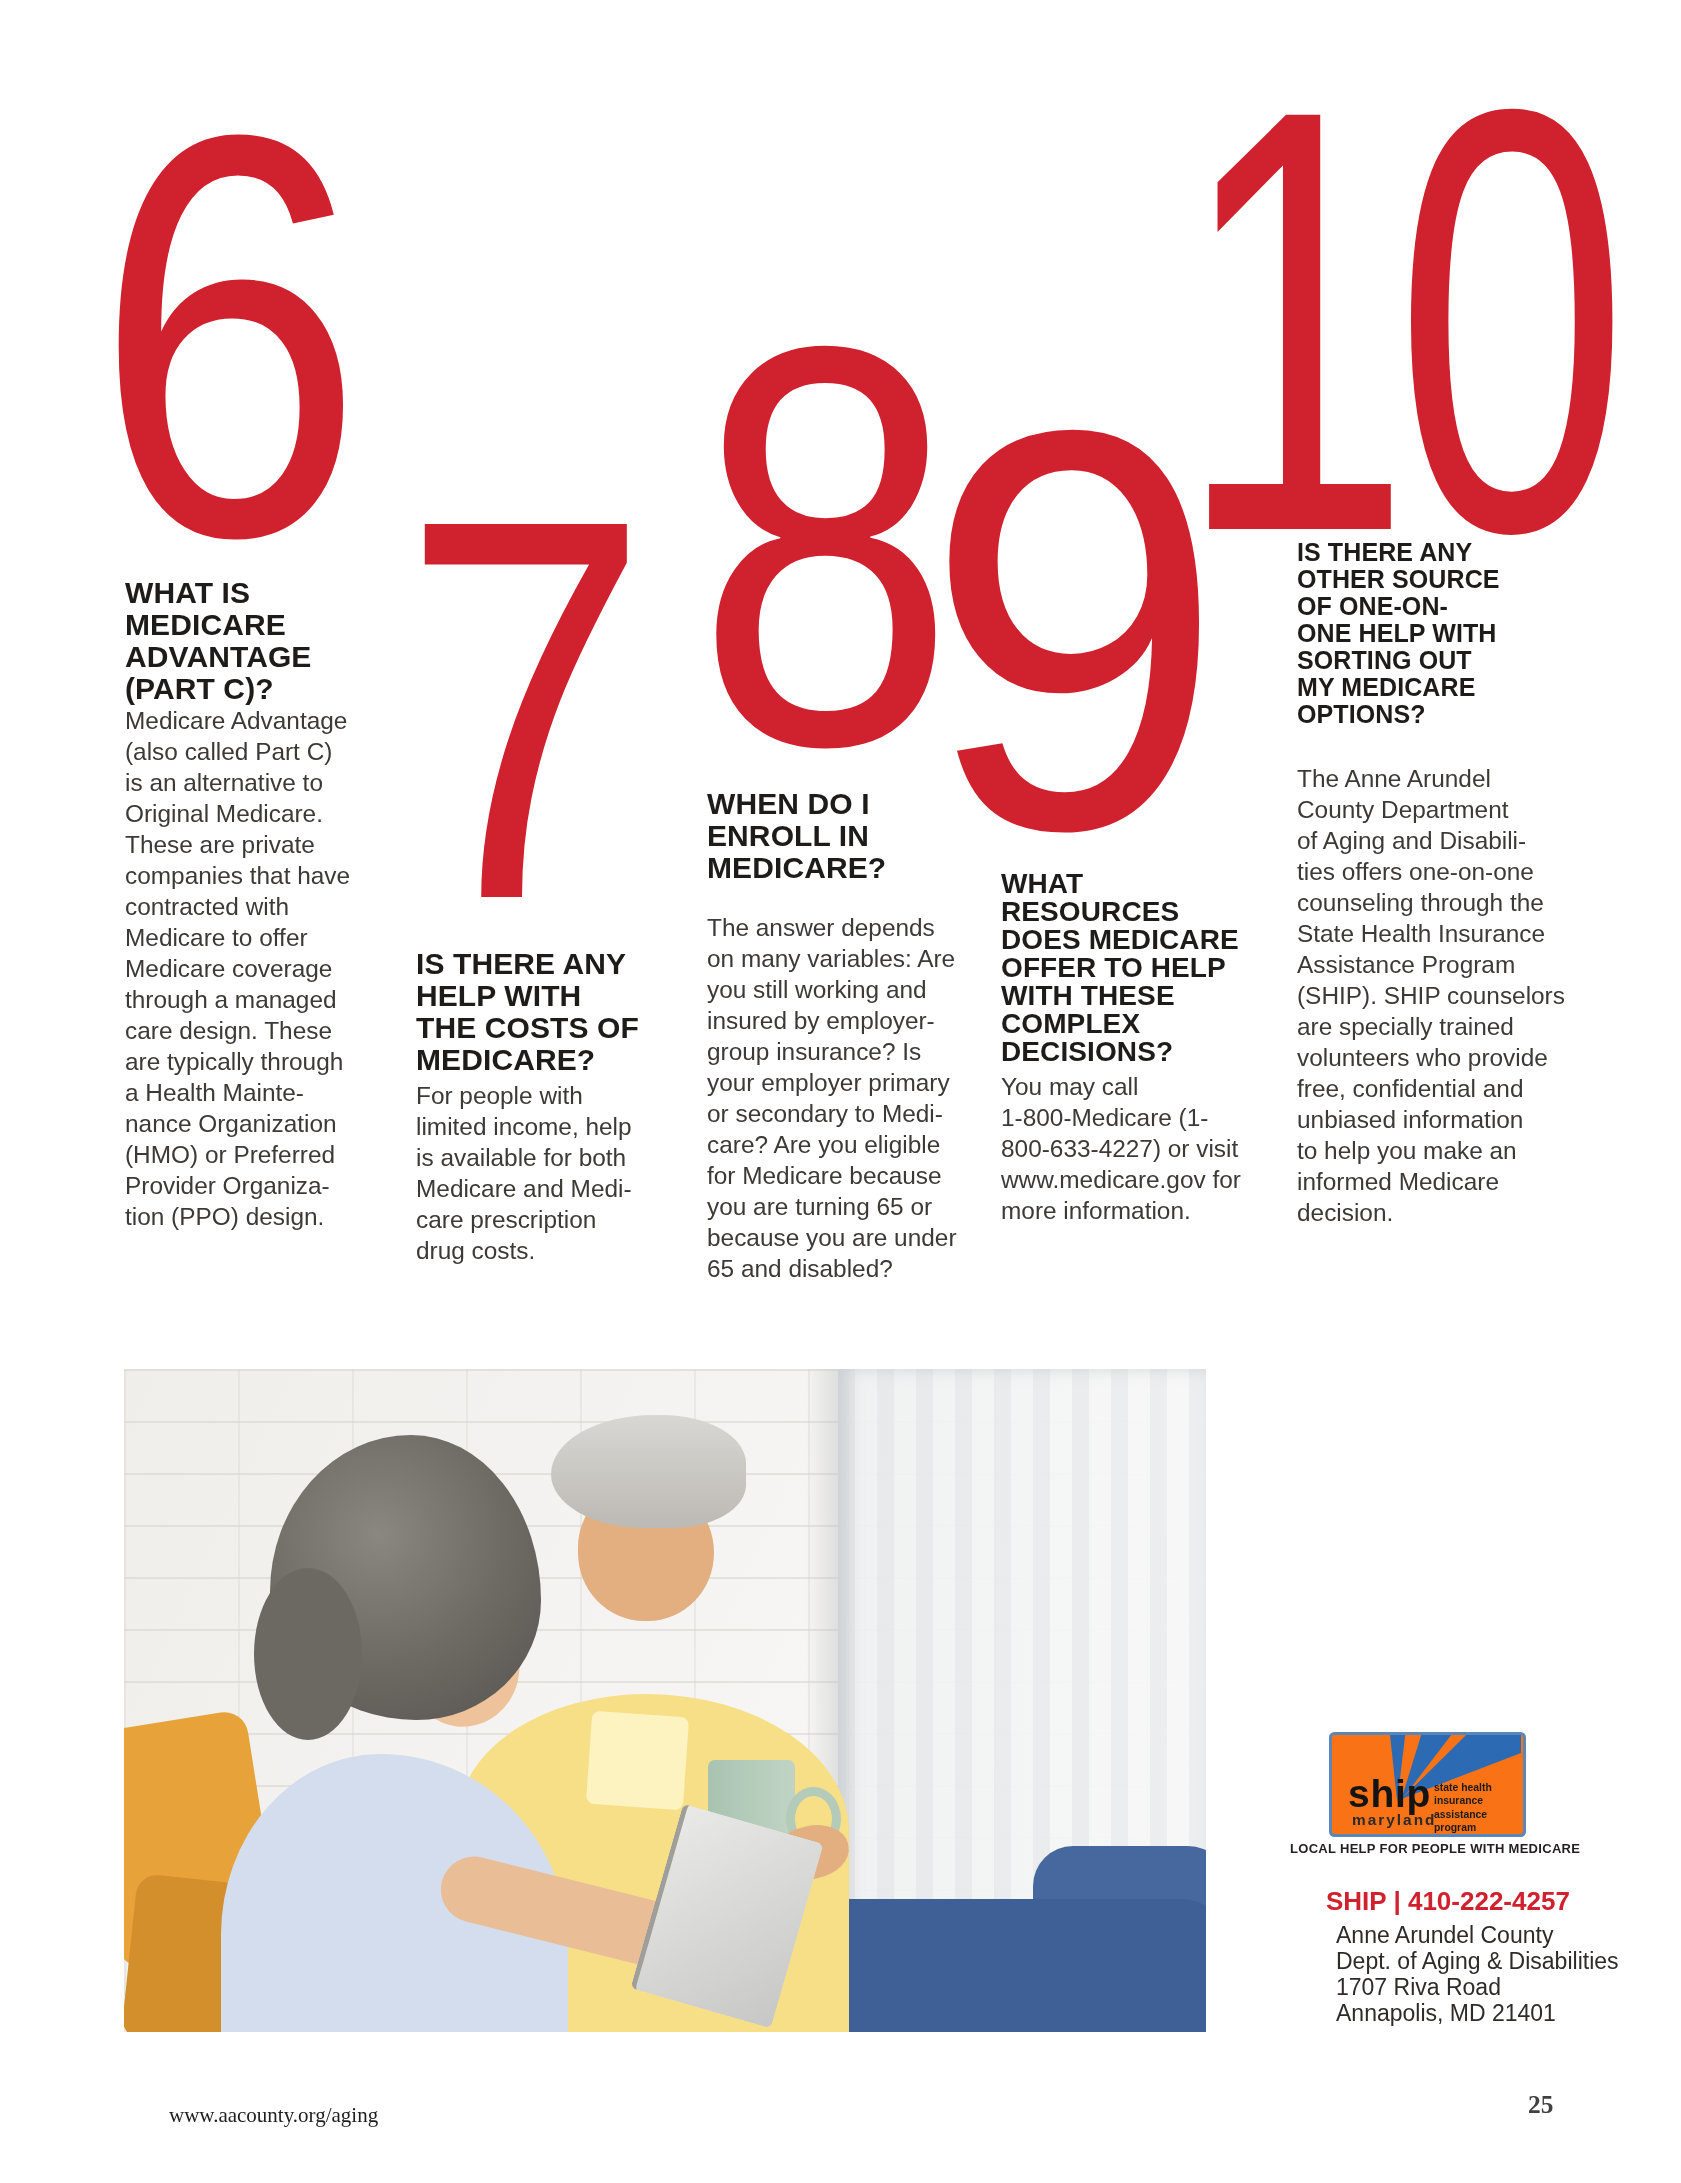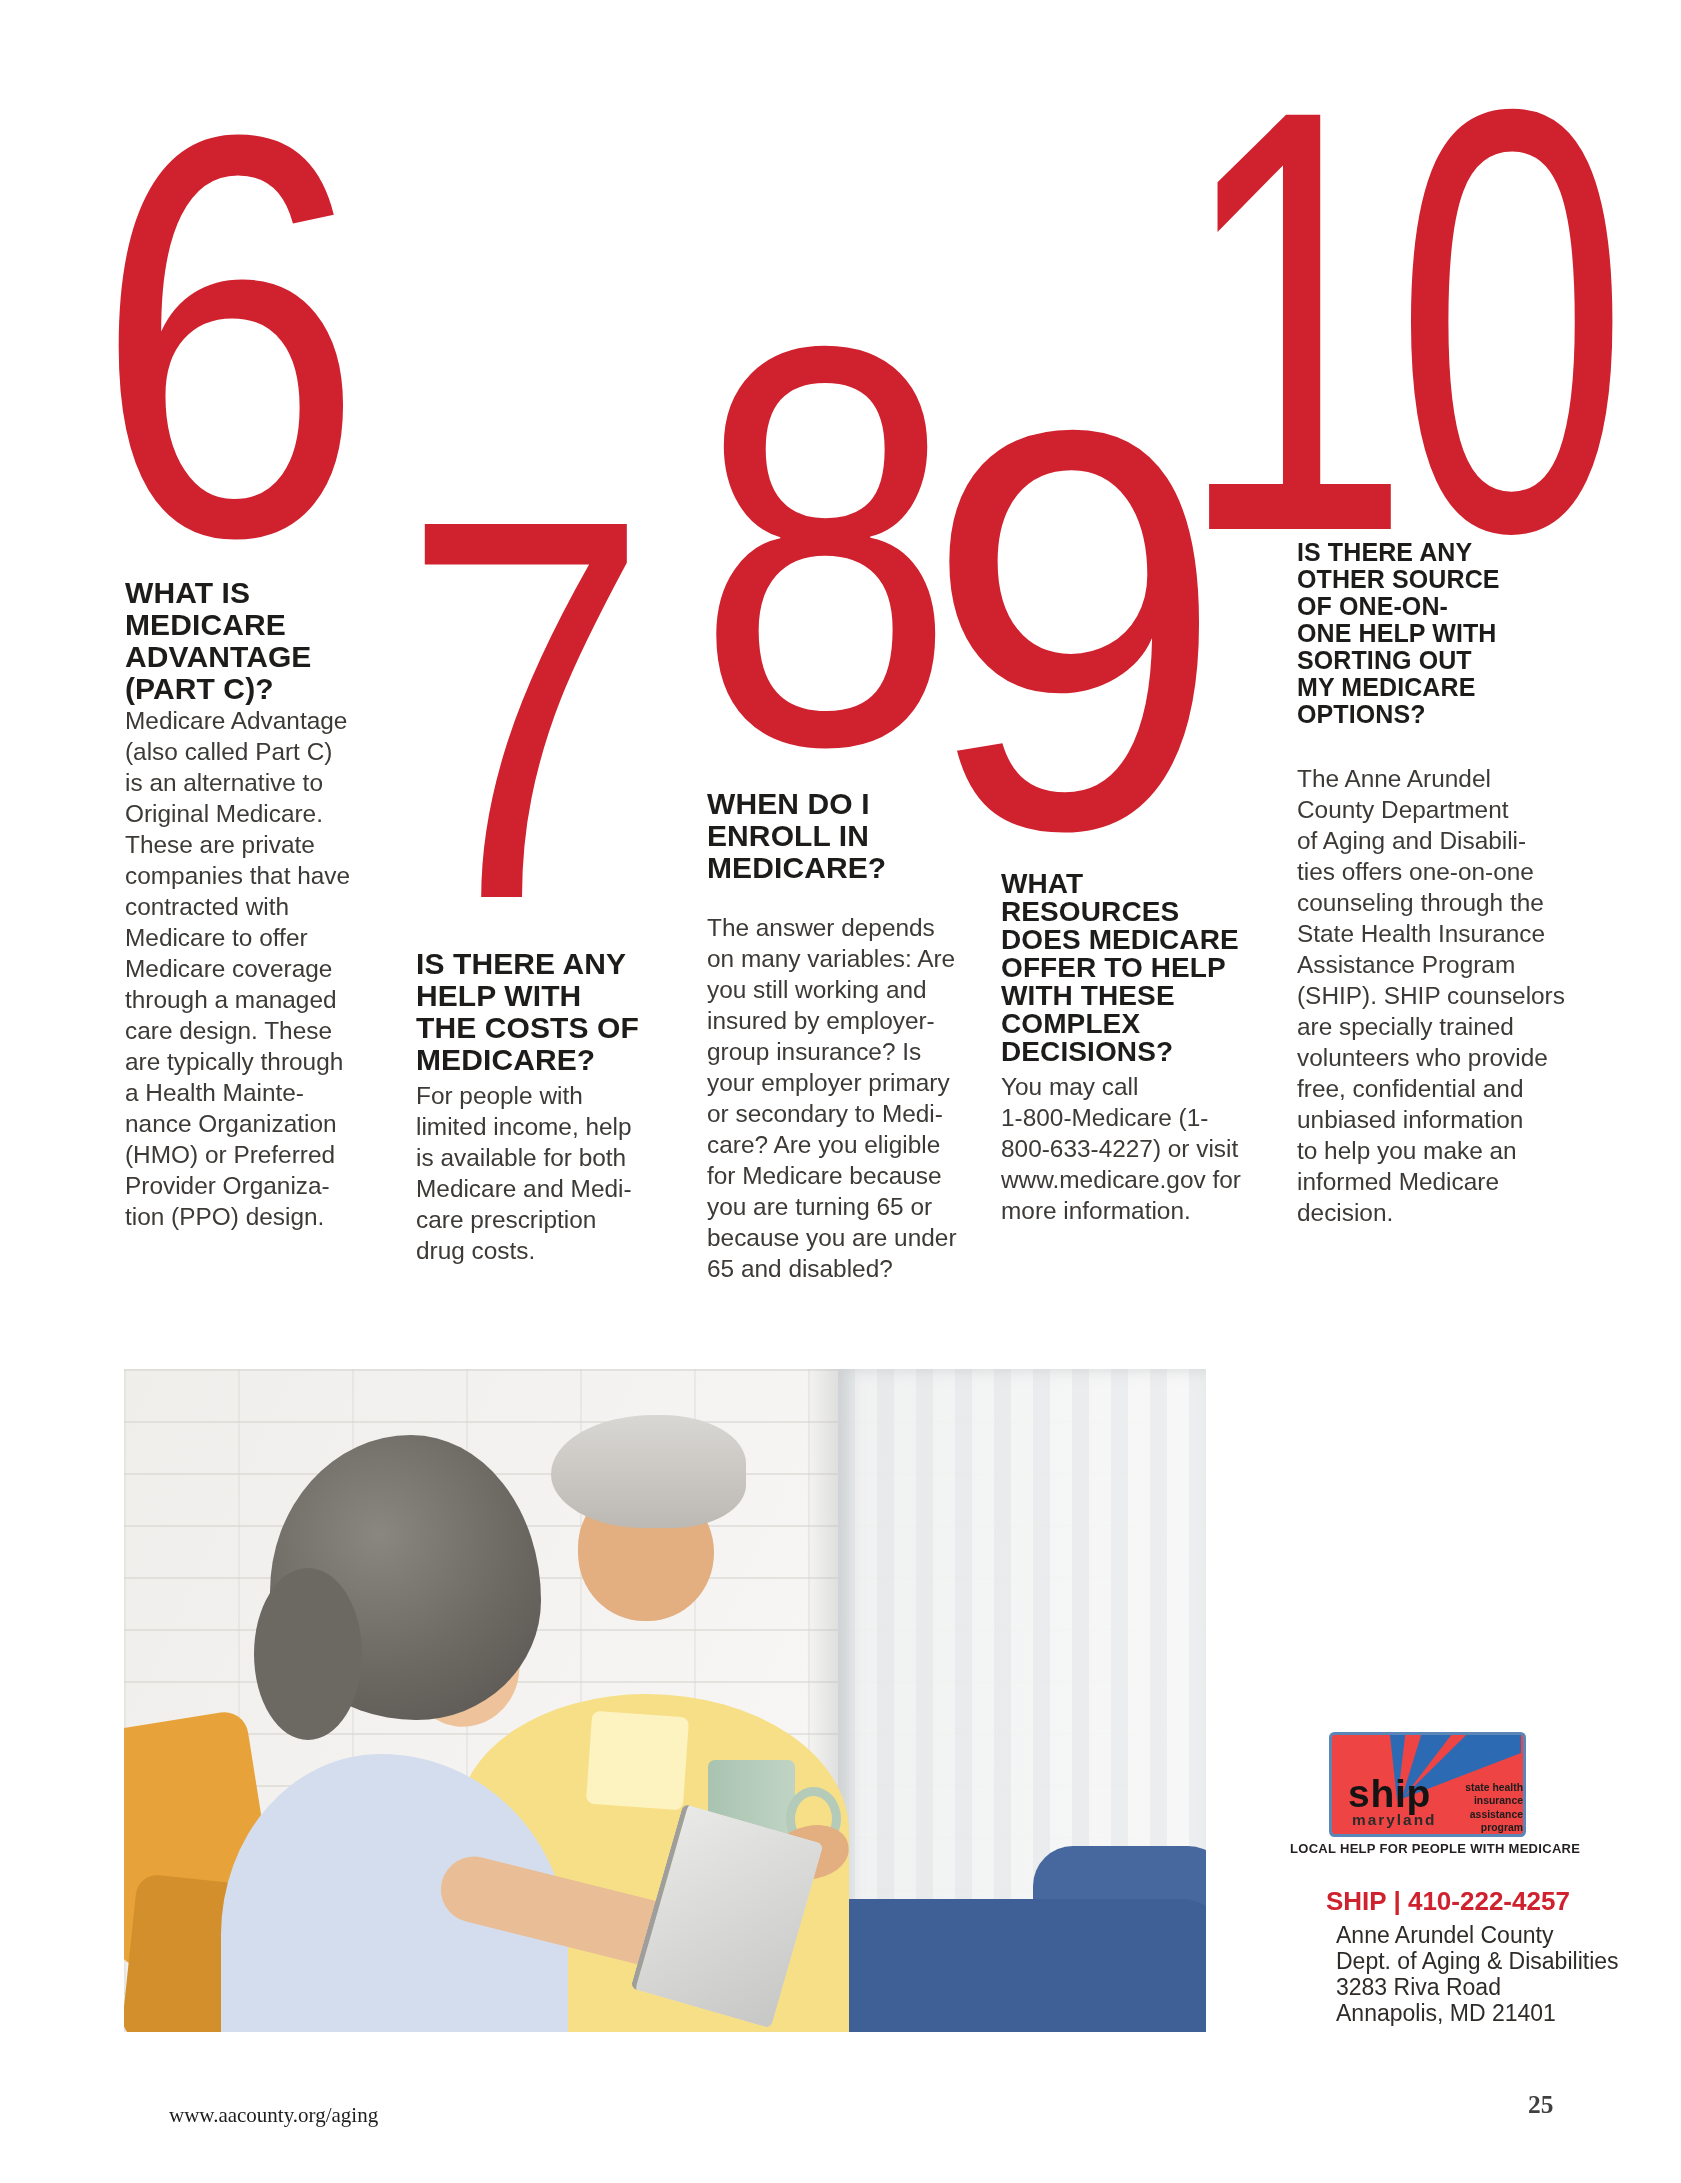--- a/index.html
+++ b/index.html
@@ -59,21 +59,21 @@
   .man-collar { left:43%; top:52%; width:9%; height:14%; background:#fdf3c0; border-radius:8px; transform:rotate(4deg); }
   .man-face { left:42%; top:17%; width:12.5%; height:21%; background:#e3ae80; border-radius:48% 52% 50% 50%; }
   .man-hair { left:39.5%; top:7%; width:18%; height:17%; background:linear-gradient(180deg,#d9d7d3,#bcb9b4); border-radius:55% 45% 40% 50%; }
   .mug { left:54%; top:59%; width:8%; height:16%; background:linear-gradient(90deg,#a9c3b1,#c0d4c4); border-radius:6.7px 6.7px 10.7px 10.7px; }
   .mug-handle { left:61.2%; top:63%; width:3.4%; height:7%; border:9.4px solid #b4cbba; border-radius:50%; background:transparent; }
   .man-hand { left:60%; top:69%; width:7%; height:8%; background:#e3ae80; border-radius:48%; transform:rotate(-12deg); }
   .tablet { left:49%; top:68%; width:13%; height:29%; background:linear-gradient(135deg,#e9e9e7,#c7c7c5); border-radius:6.7px; transform:rotate(16deg); border-left:5.4px solid #9e9e9c; }
   
   .ship-logo {
     position:absolute; left:1329px; top:1732px; width:191px; height:99px;
-    background:#ef4444; border:3.3px solid #5b87b8; border-radius:5.4px; overflow:hidden;text-align:right;
+    background:#f97316; border:3.3px solid #5b87b8; border-radius:5.4px; overflow:hidden;
   }
   .ship-logo * { position:absolute; }
   .ray { background:#2c6bb4; }
   .ray-1 { left:58px; top:0; width:40px; height:67px; clip-path:polygon(18% 100%, 0 0, 38% 0); }
   .ray-2 { left:64px; top:0; width:60px; height:66px; clip-path:polygon(8% 100%, 42% 0, 92% 0); }
   .ray-3 { left:67px; top:0; width:122px; height:64px; clip-path:polygon(2% 100%, 55% 0, 100% 0, 100% 28%); }
   .ship-word { left:16px; top:37px; font-size:39px; font-weight:bold; color:#141414; letter-spacing:0.7px; }
   .ship-sub { left:102px; top:46px; font-size:10.4px; line-height:13.4px; color:#1c1c1c; font-weight:bold; white-space:pre-line; }
   .ship-region { left:20px; top:76px; font-size:15.4px; font-weight:bold; color:#2b2b2b; letter-spacing:2px; }
   .ship-tagline { position:absolute; left:1290px; top:1841px; width:294px; font-size:13px; font-weight:bold; color:#231f20; letter-spacing:0.3px; }
@@ -210,21 +210,21 @@
     <div class="ship-sub">state health insurance
 assistance program</div>
     <div class="ship-region">maryland</div>
   </div>
 
   <div class="ship-tagline">LOCAL HELP FOR PEOPLE WITH MEDICARE</div>
   <div class="ship-phone">SHIP | 410-222-4257</div>
   <div class="ship-address">
     <div>Anne Arundel County</div>
     <div>Dept. of Aging &amp; Disabilities</div>
-    <div>3283 Riva Road</div>
+    <div>1707 Riva Road</div>
     <div>Annapolis, MD 21401</div>
   </div>
 
   <div class="footer-url">www.aacounty.org/aging</div>
   <div class="page-number">25</div>
 
 </div>
 
 
 </body></html>

